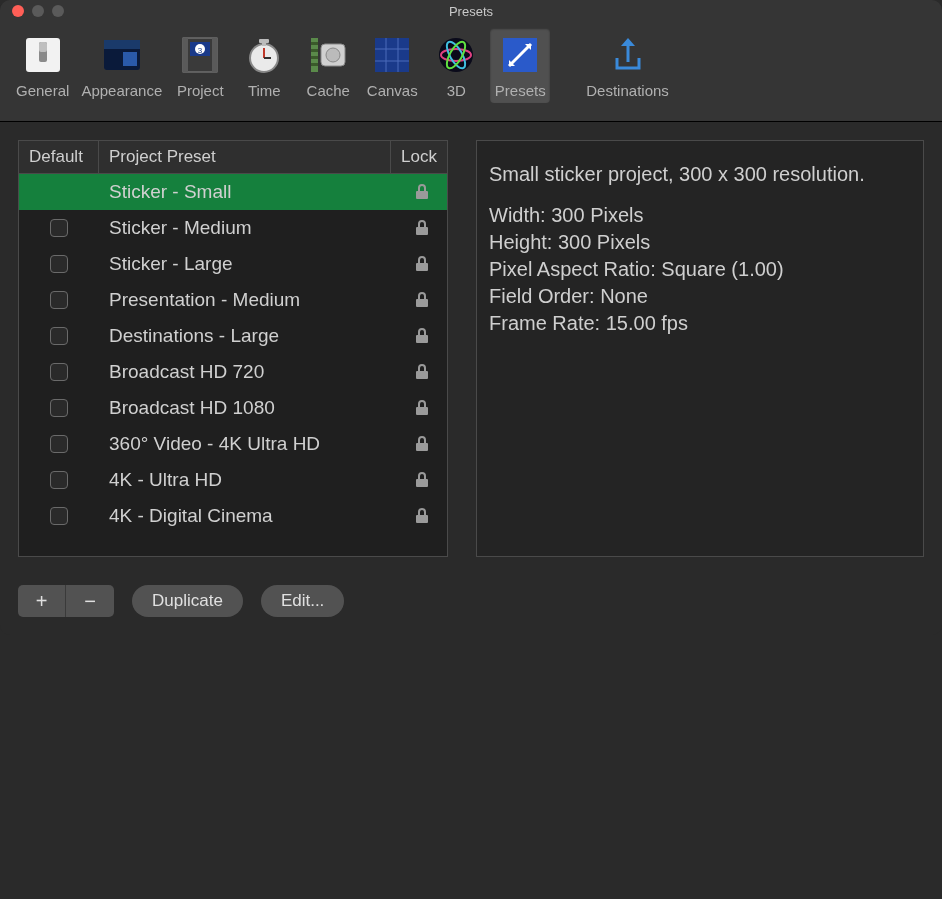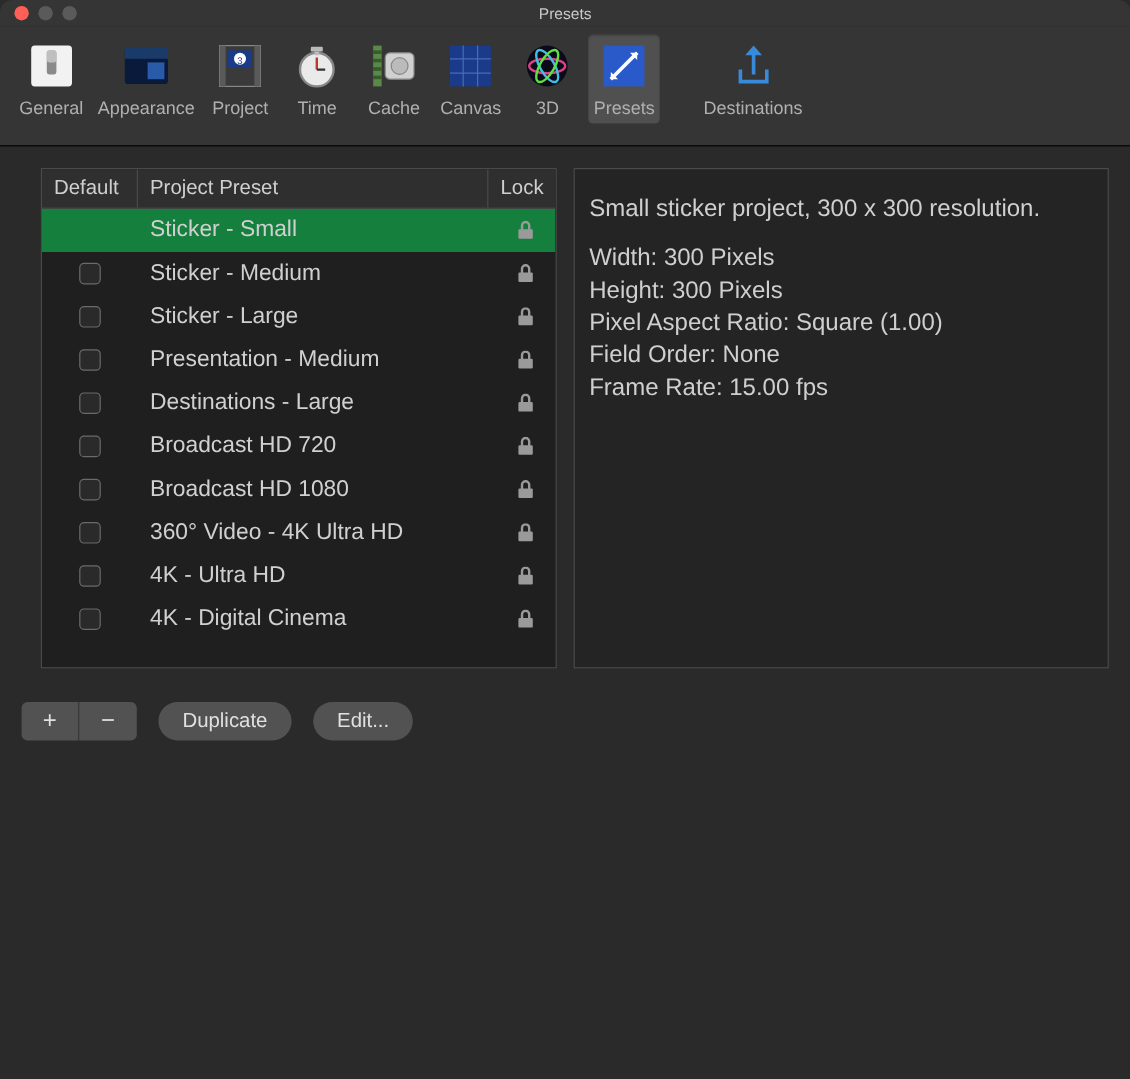--- a/index.html
+++ b/index.html
@@ -77,23 +77,22 @@
   .toolbar-label {
     color: #b0b0b0;
     font-size: 15px;
     white-space: nowrap;
   }
   .toolbar-spacer { width: 24px; }
 
   .content {
     display: flex;
     padding: 18px;
-    gap: 14px;
+    gap: 28px;
     height: calc(100% - 122px - 60px);
-    margin-left: 16px;
   }
   .left-panel {
     flex: 0 0 430px;
     display: flex;
     flex-direction: column;
   }
   .table {
     border: 1px solid #4a4a4a;
     background: #1f1f1f;
     flex: 1;

